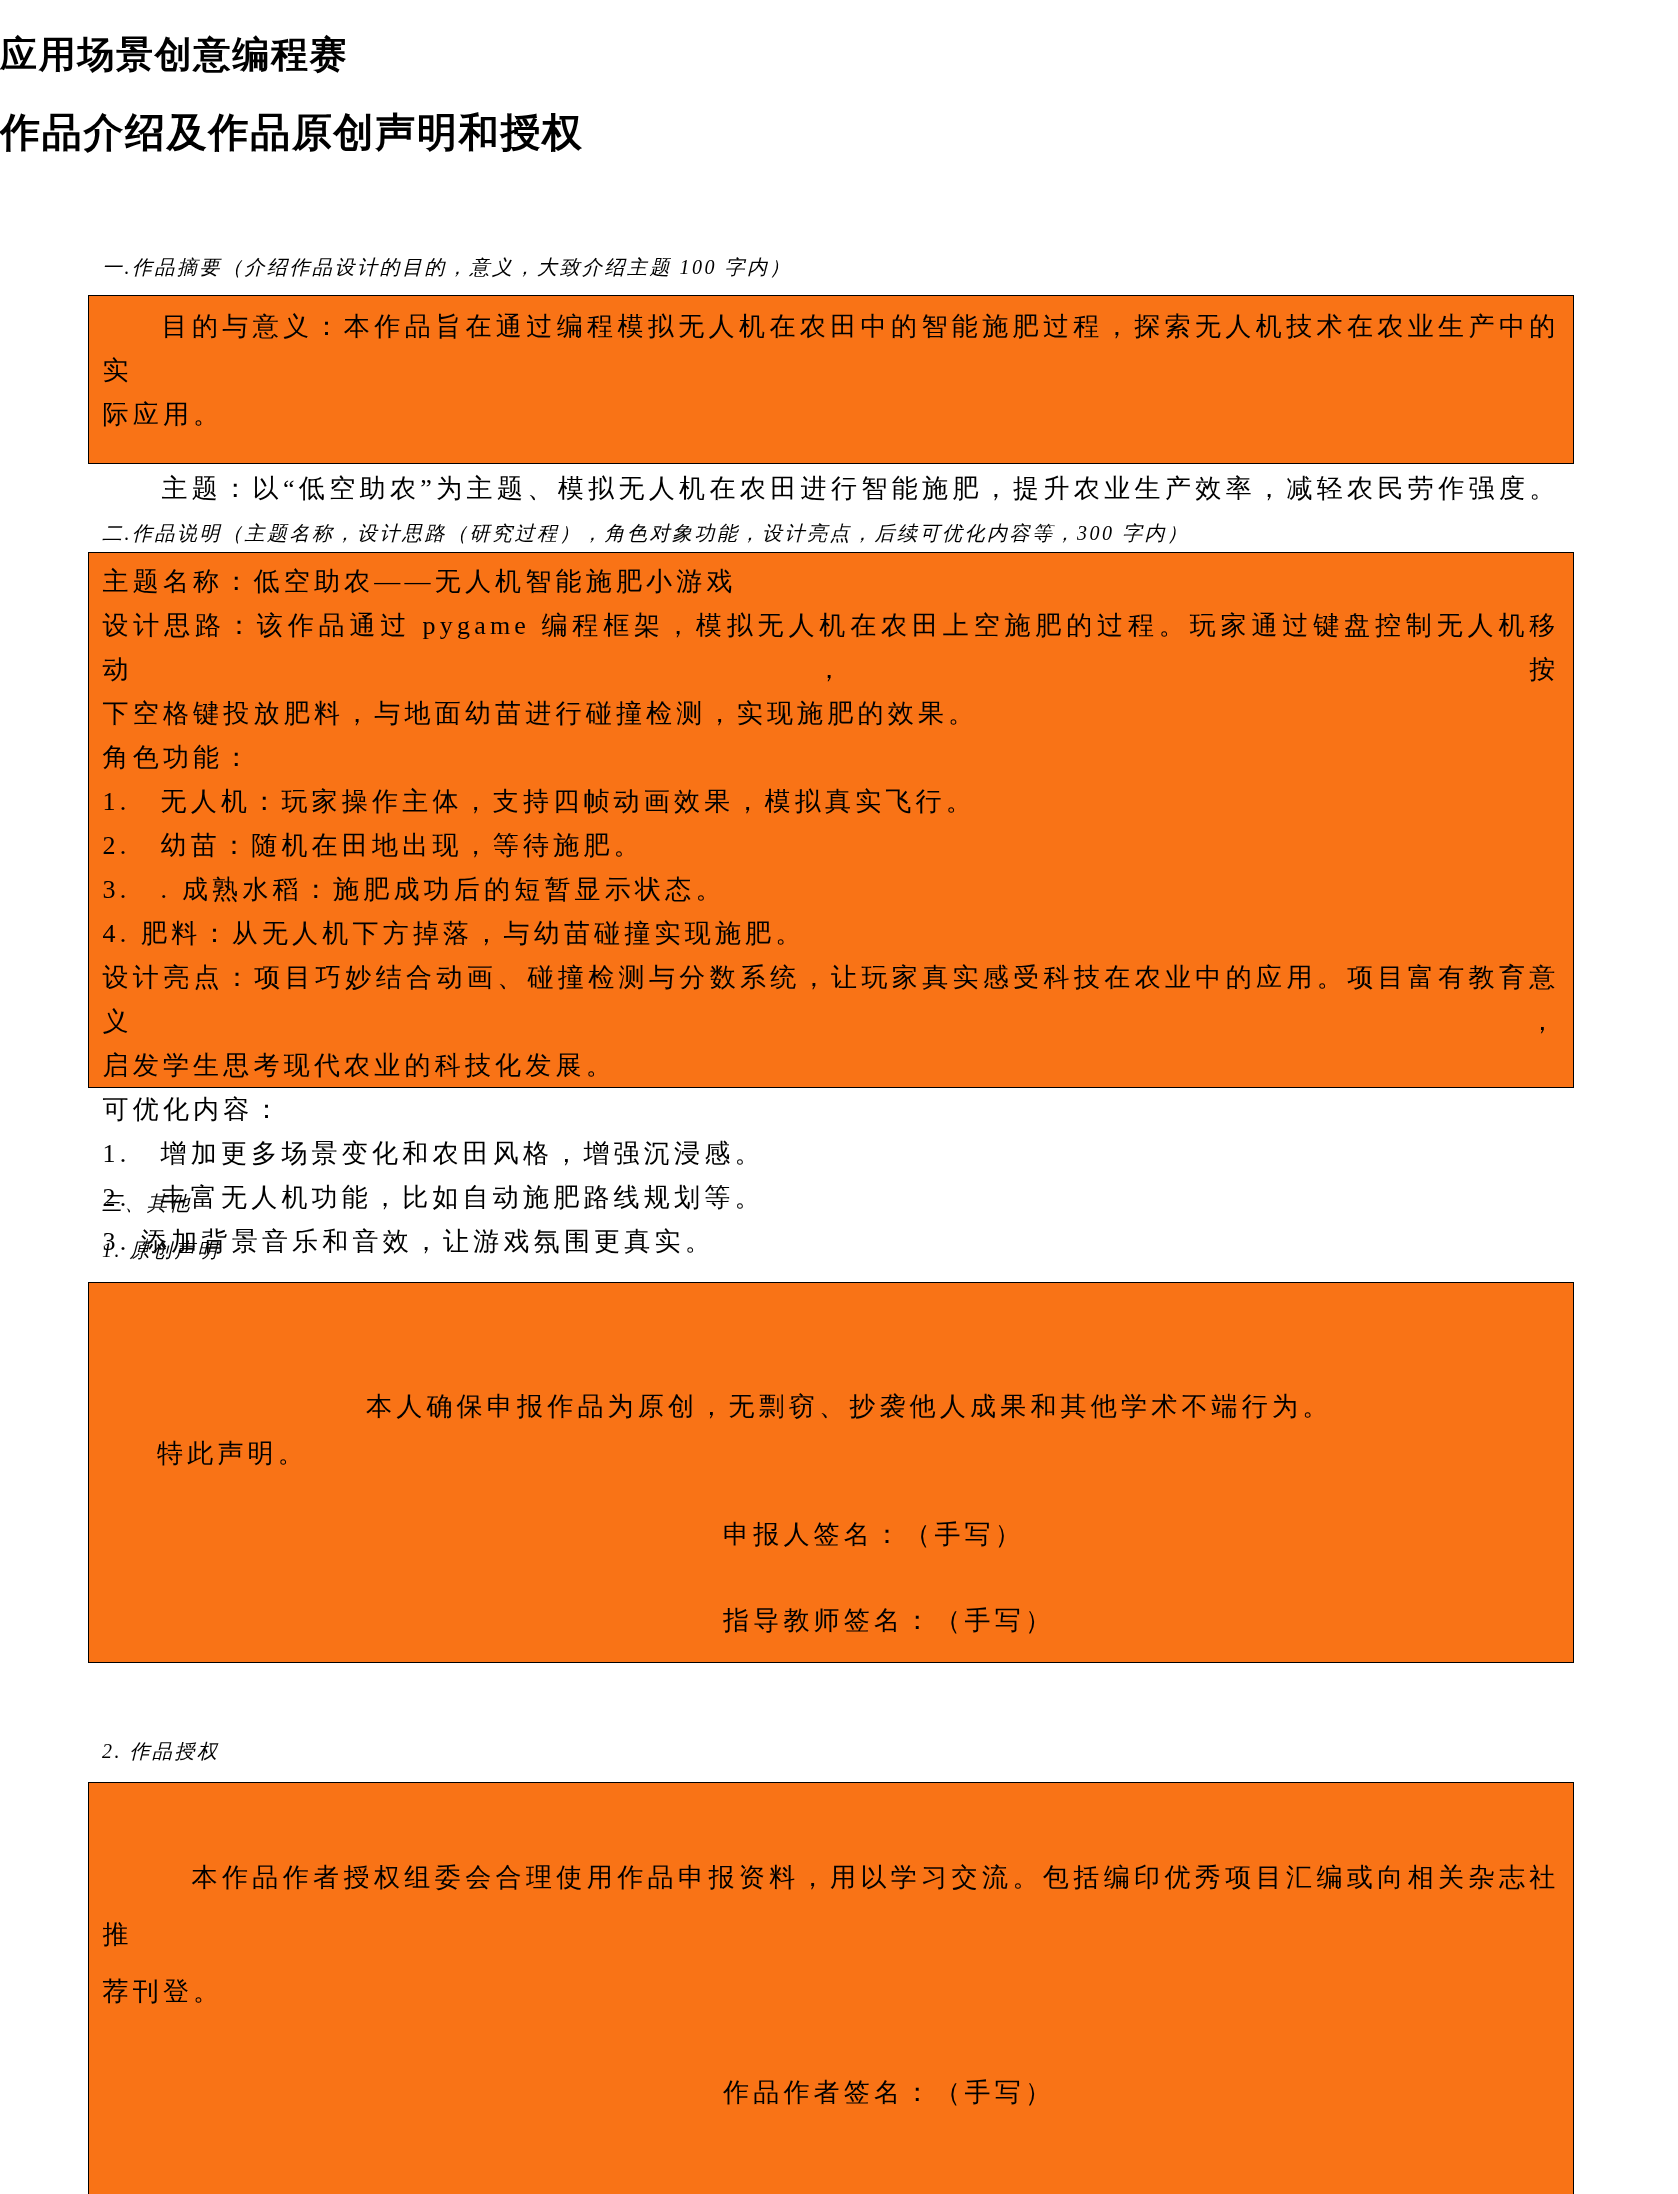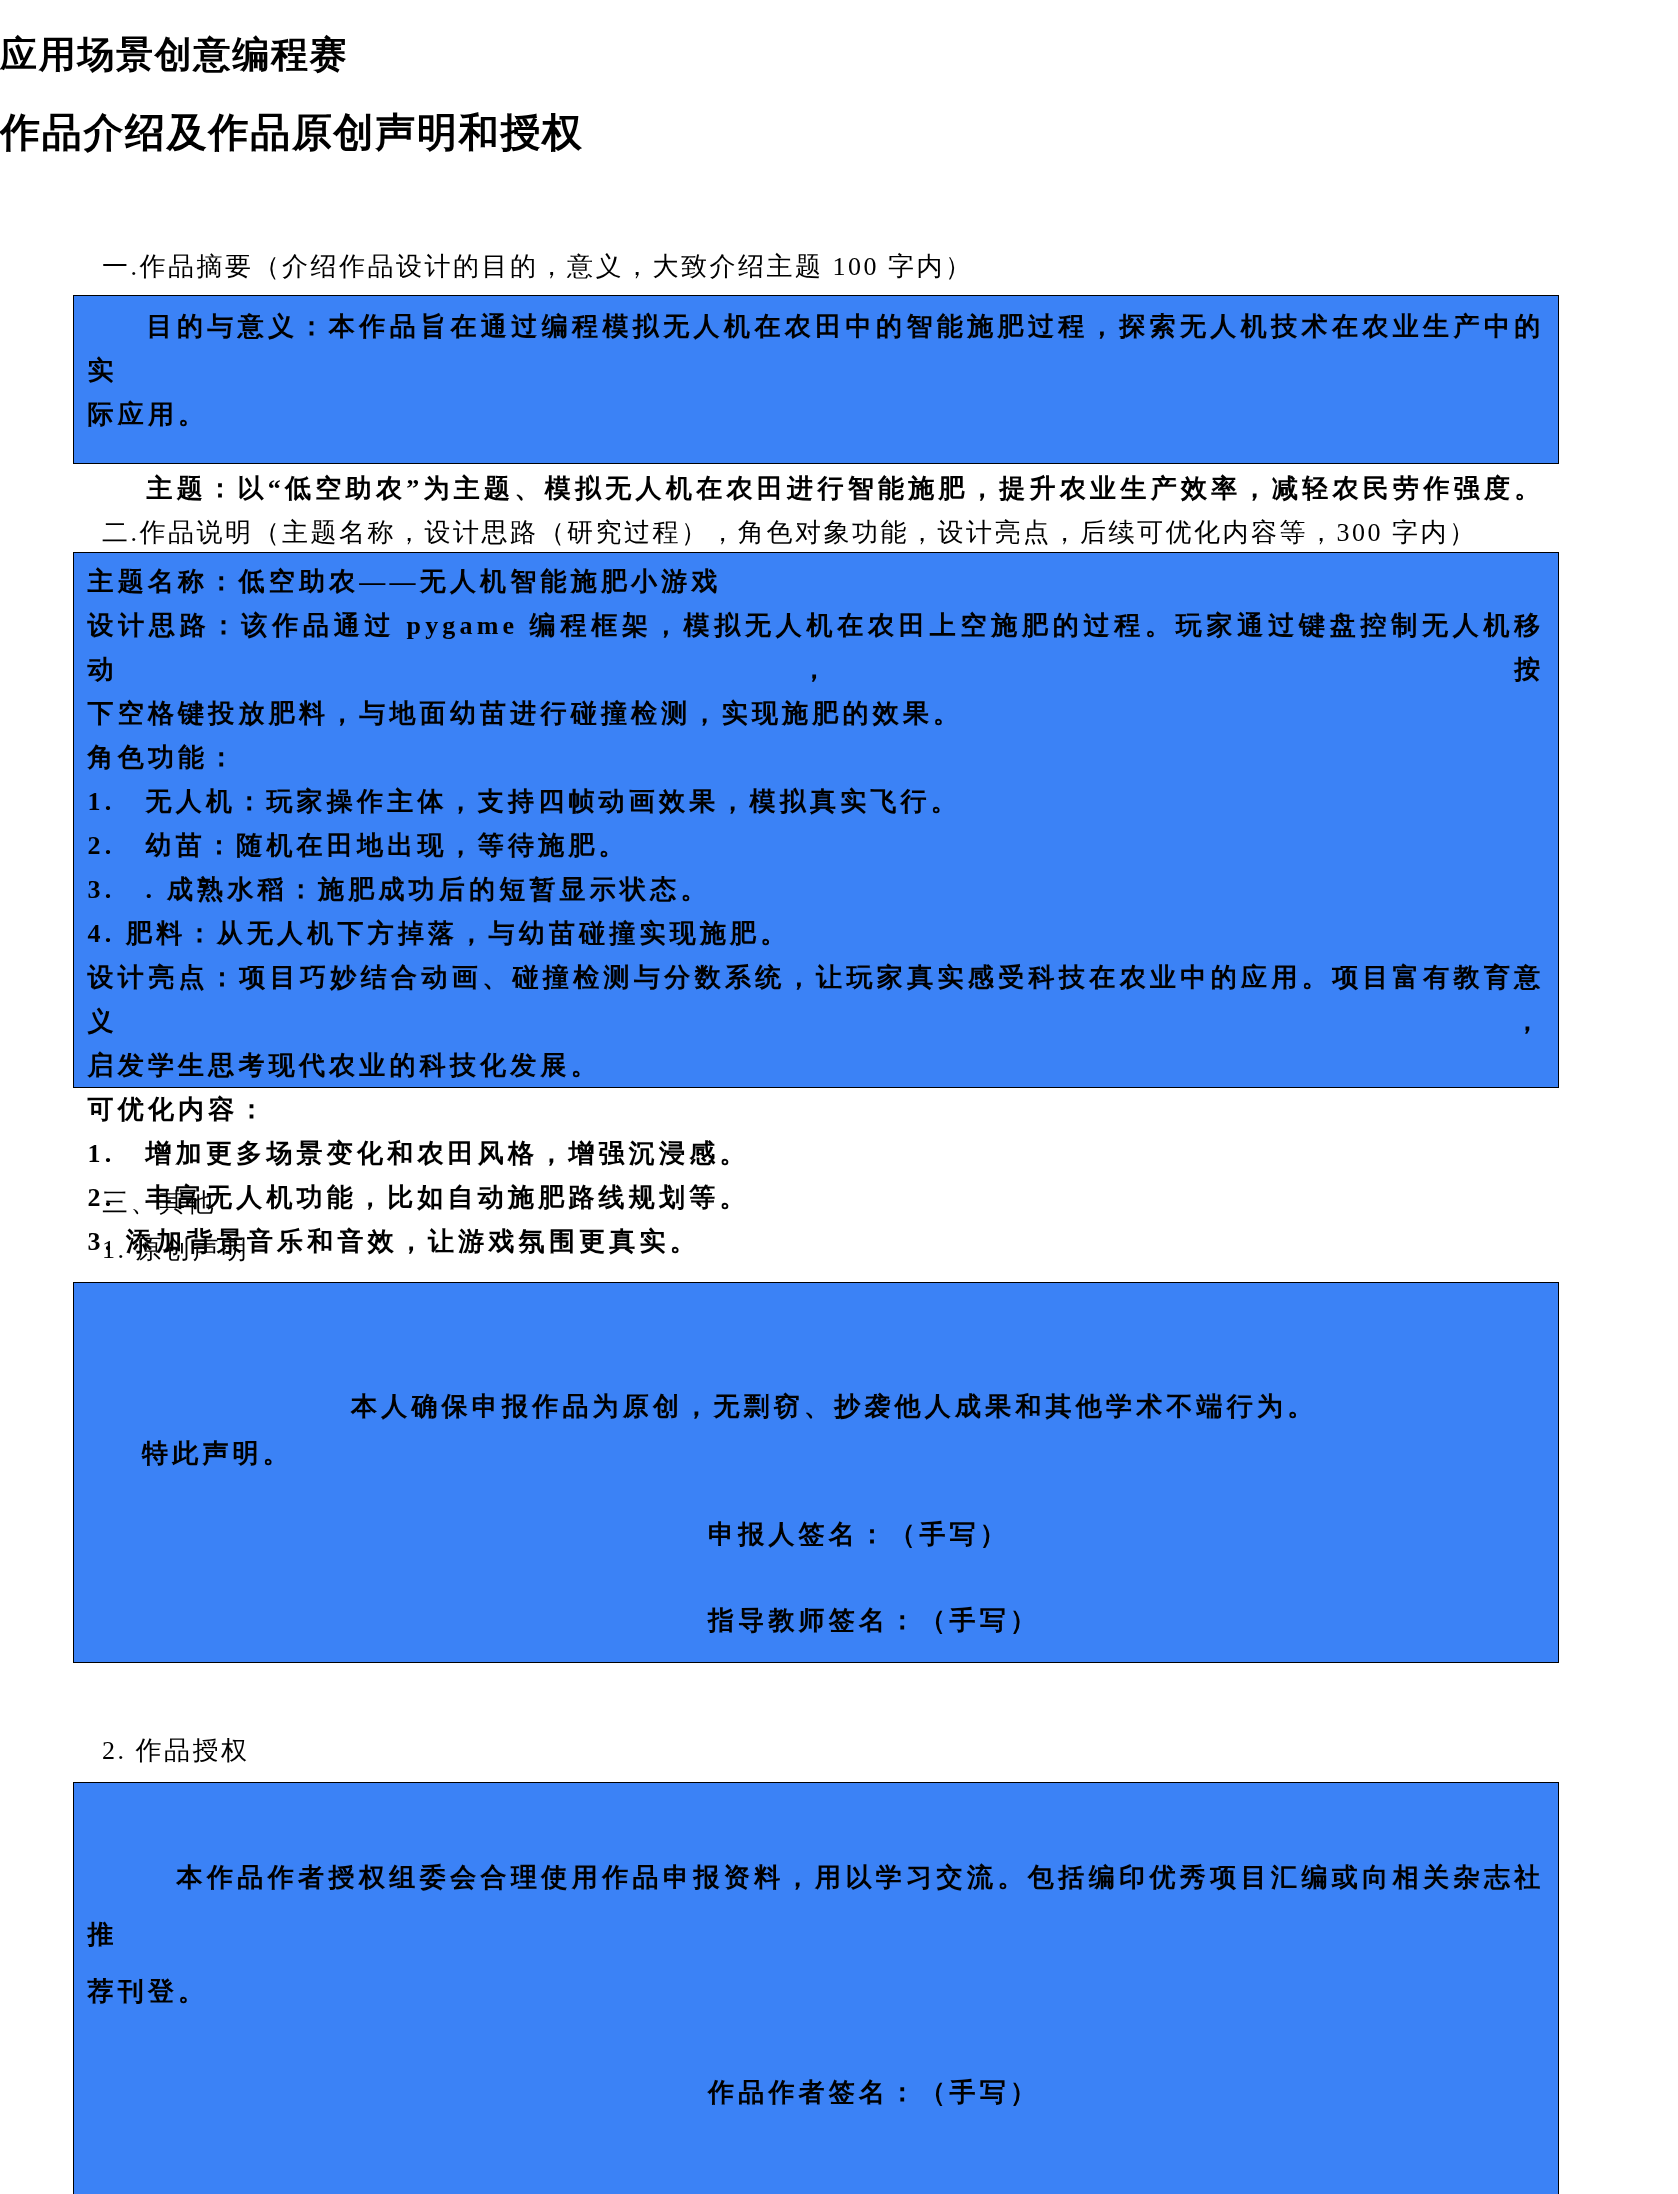--- a/index.html
+++ b/index.html
@@ -17,31 +17,31 @@
     font-family:"Liberation Sans","DejaVu Sans",sans-serif;
     font-weight:bold;
     letter-spacing:1.7px;
     white-space:pre-wrap;
   }
   .doc-title.t1 { top:30px;  font-size:37px; }
   .doc-title.t2 { top:105px; font-size:40px; }
 
   .heading {
     position:absolute; left:102px;
-    font-size:26px; letter-spacing:2.5px;
+    font-size:20px; letter-spacing:2.5px;
     white-space:pre-wrap;
     line-height:30px;
+    font-style:italic;
   }
 
   .box {
-    position:absolute; left:73px; width:1486px;
+    position:absolute; left:88px; width:1486px;
     border:1.7px solid #000;
     box-sizing:border-box;
-    background:#3b82f6;
-    font-weight:bold;
+    background:#f97316;
   }
   .line {
     font-size:26px;
     letter-spacing:4.2px;
     white-space:pre-wrap;
     line-height:44px;
   }
   .fill { text-align:justify; text-align-last:justify; }
 
   

